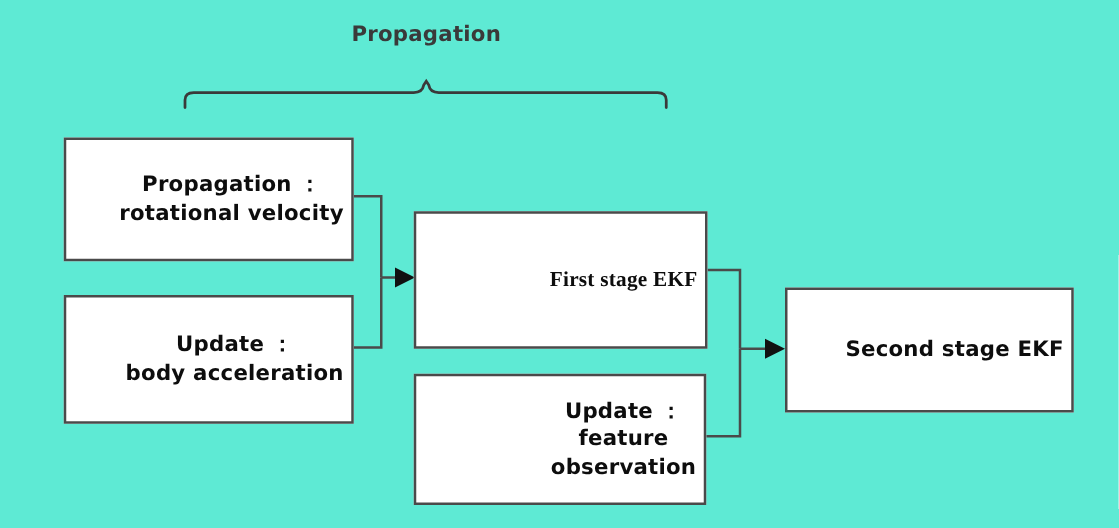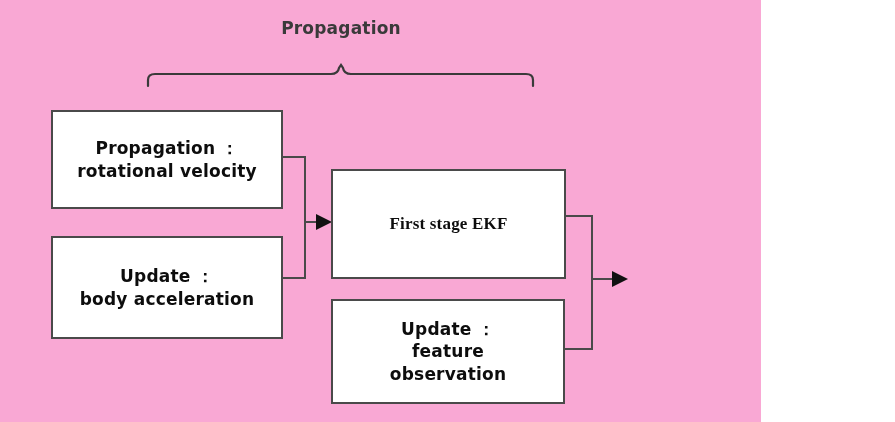--- a/index.html
+++ b/index.html
@@ -5,33 +5,33 @@
   html, body {
     margin: 0;
     padding: 0;
     background: #ffffff;
   }
   body {
     font-family: "DejaVu Sans", "Liberation Sans", sans-serif;
   }
   #canvas {
     position: relative;
-    width: 761px;
+    width: 895px;
     height: 422px;
-    background: #f9a8d4;
+    background: #5eead4;
     overflow: hidden;
   }
   .node {
     position: absolute;
     box-sizing: border-box;
     background: #ffffff;
     border: 2px solid #4a4a4a;
     display: flex;
     align-items: center;
-    justify-content: center;
+    justify-content: flex-end;
     text-align: center;
   }
   .node .node-text {
     font-weight: bold;
     color: #0d0d0d;
     font-size: 17px;
     line-height: 1.32;
     letter-spacing: 0.2px;
     white-space: pre-line;
     padding: 0 6px;
@@ -119,14 +119,17 @@
   <div class="node" id="node-first-ekf">
     <span class="node-text">First stage EKF</span>
   </div>
 
   <div class="node" id="node-upd-feat">
     <span class="node-text">Update ：
 feature
 observation</span>
   </div>
 
+  <div class="node" id="node-second-ekf">
+    <span class="node-text">Second stage EKF</span>
+  </div>
 
 </div>
 
 </body></html>

